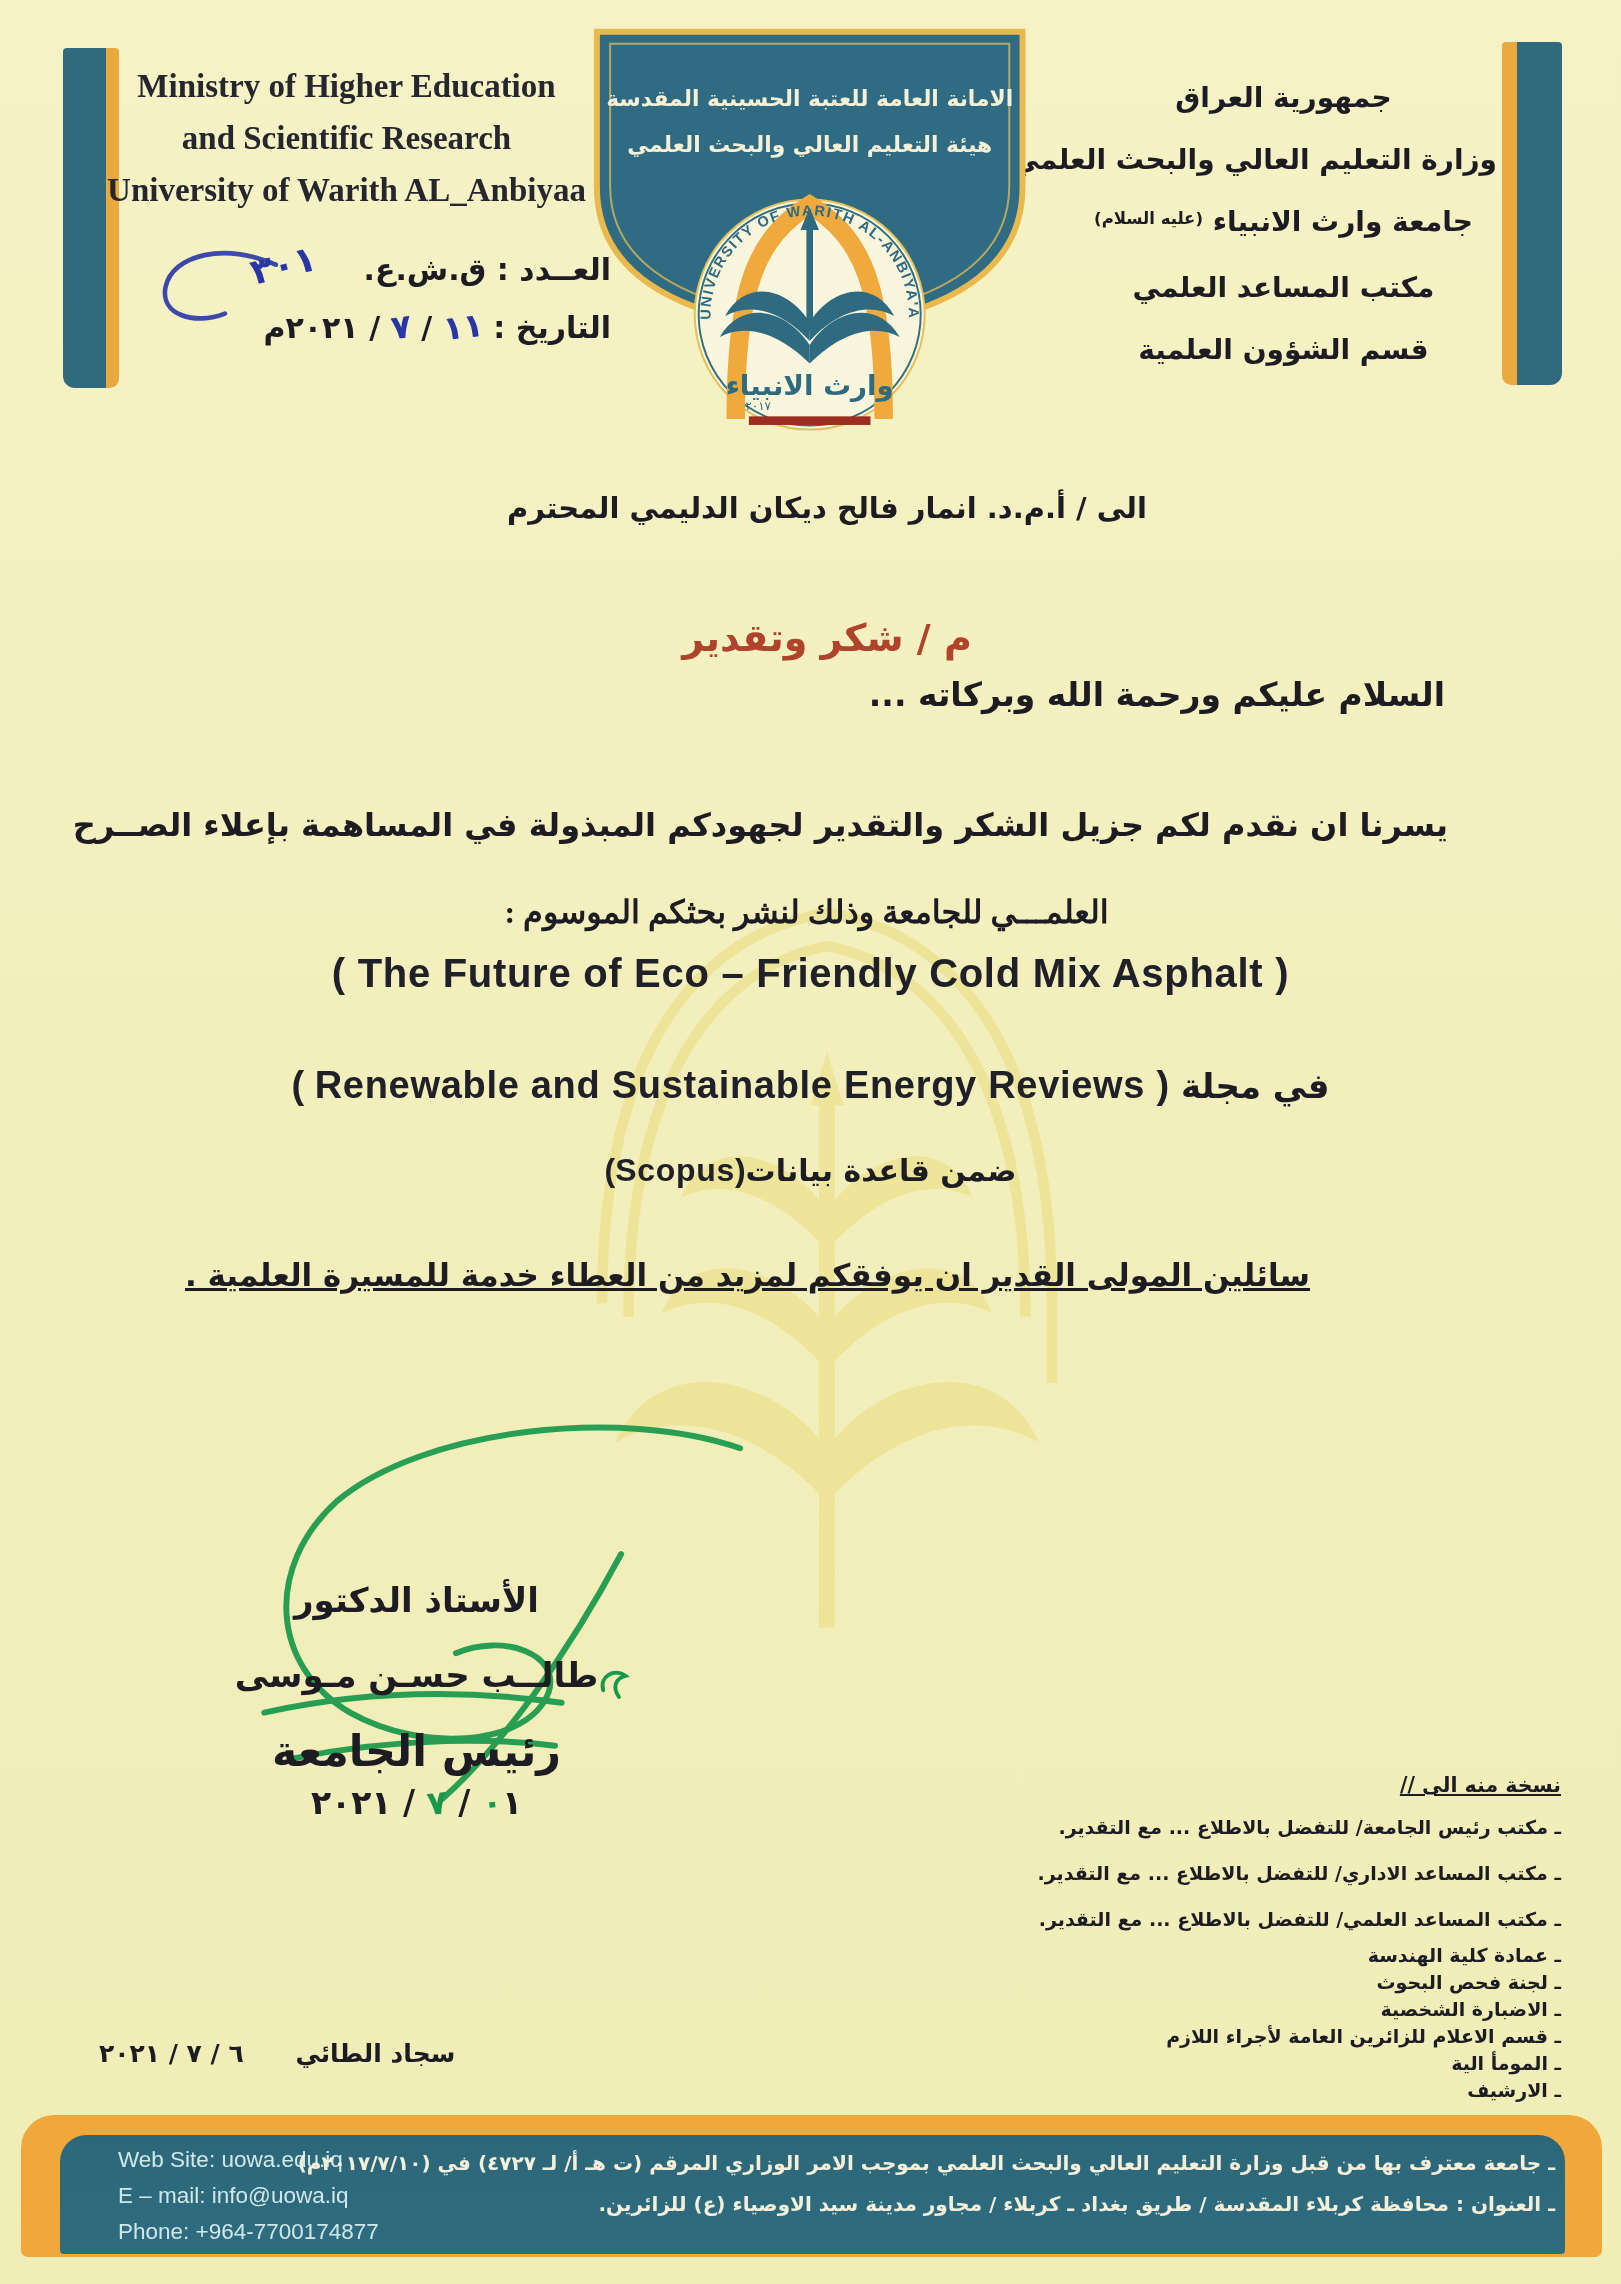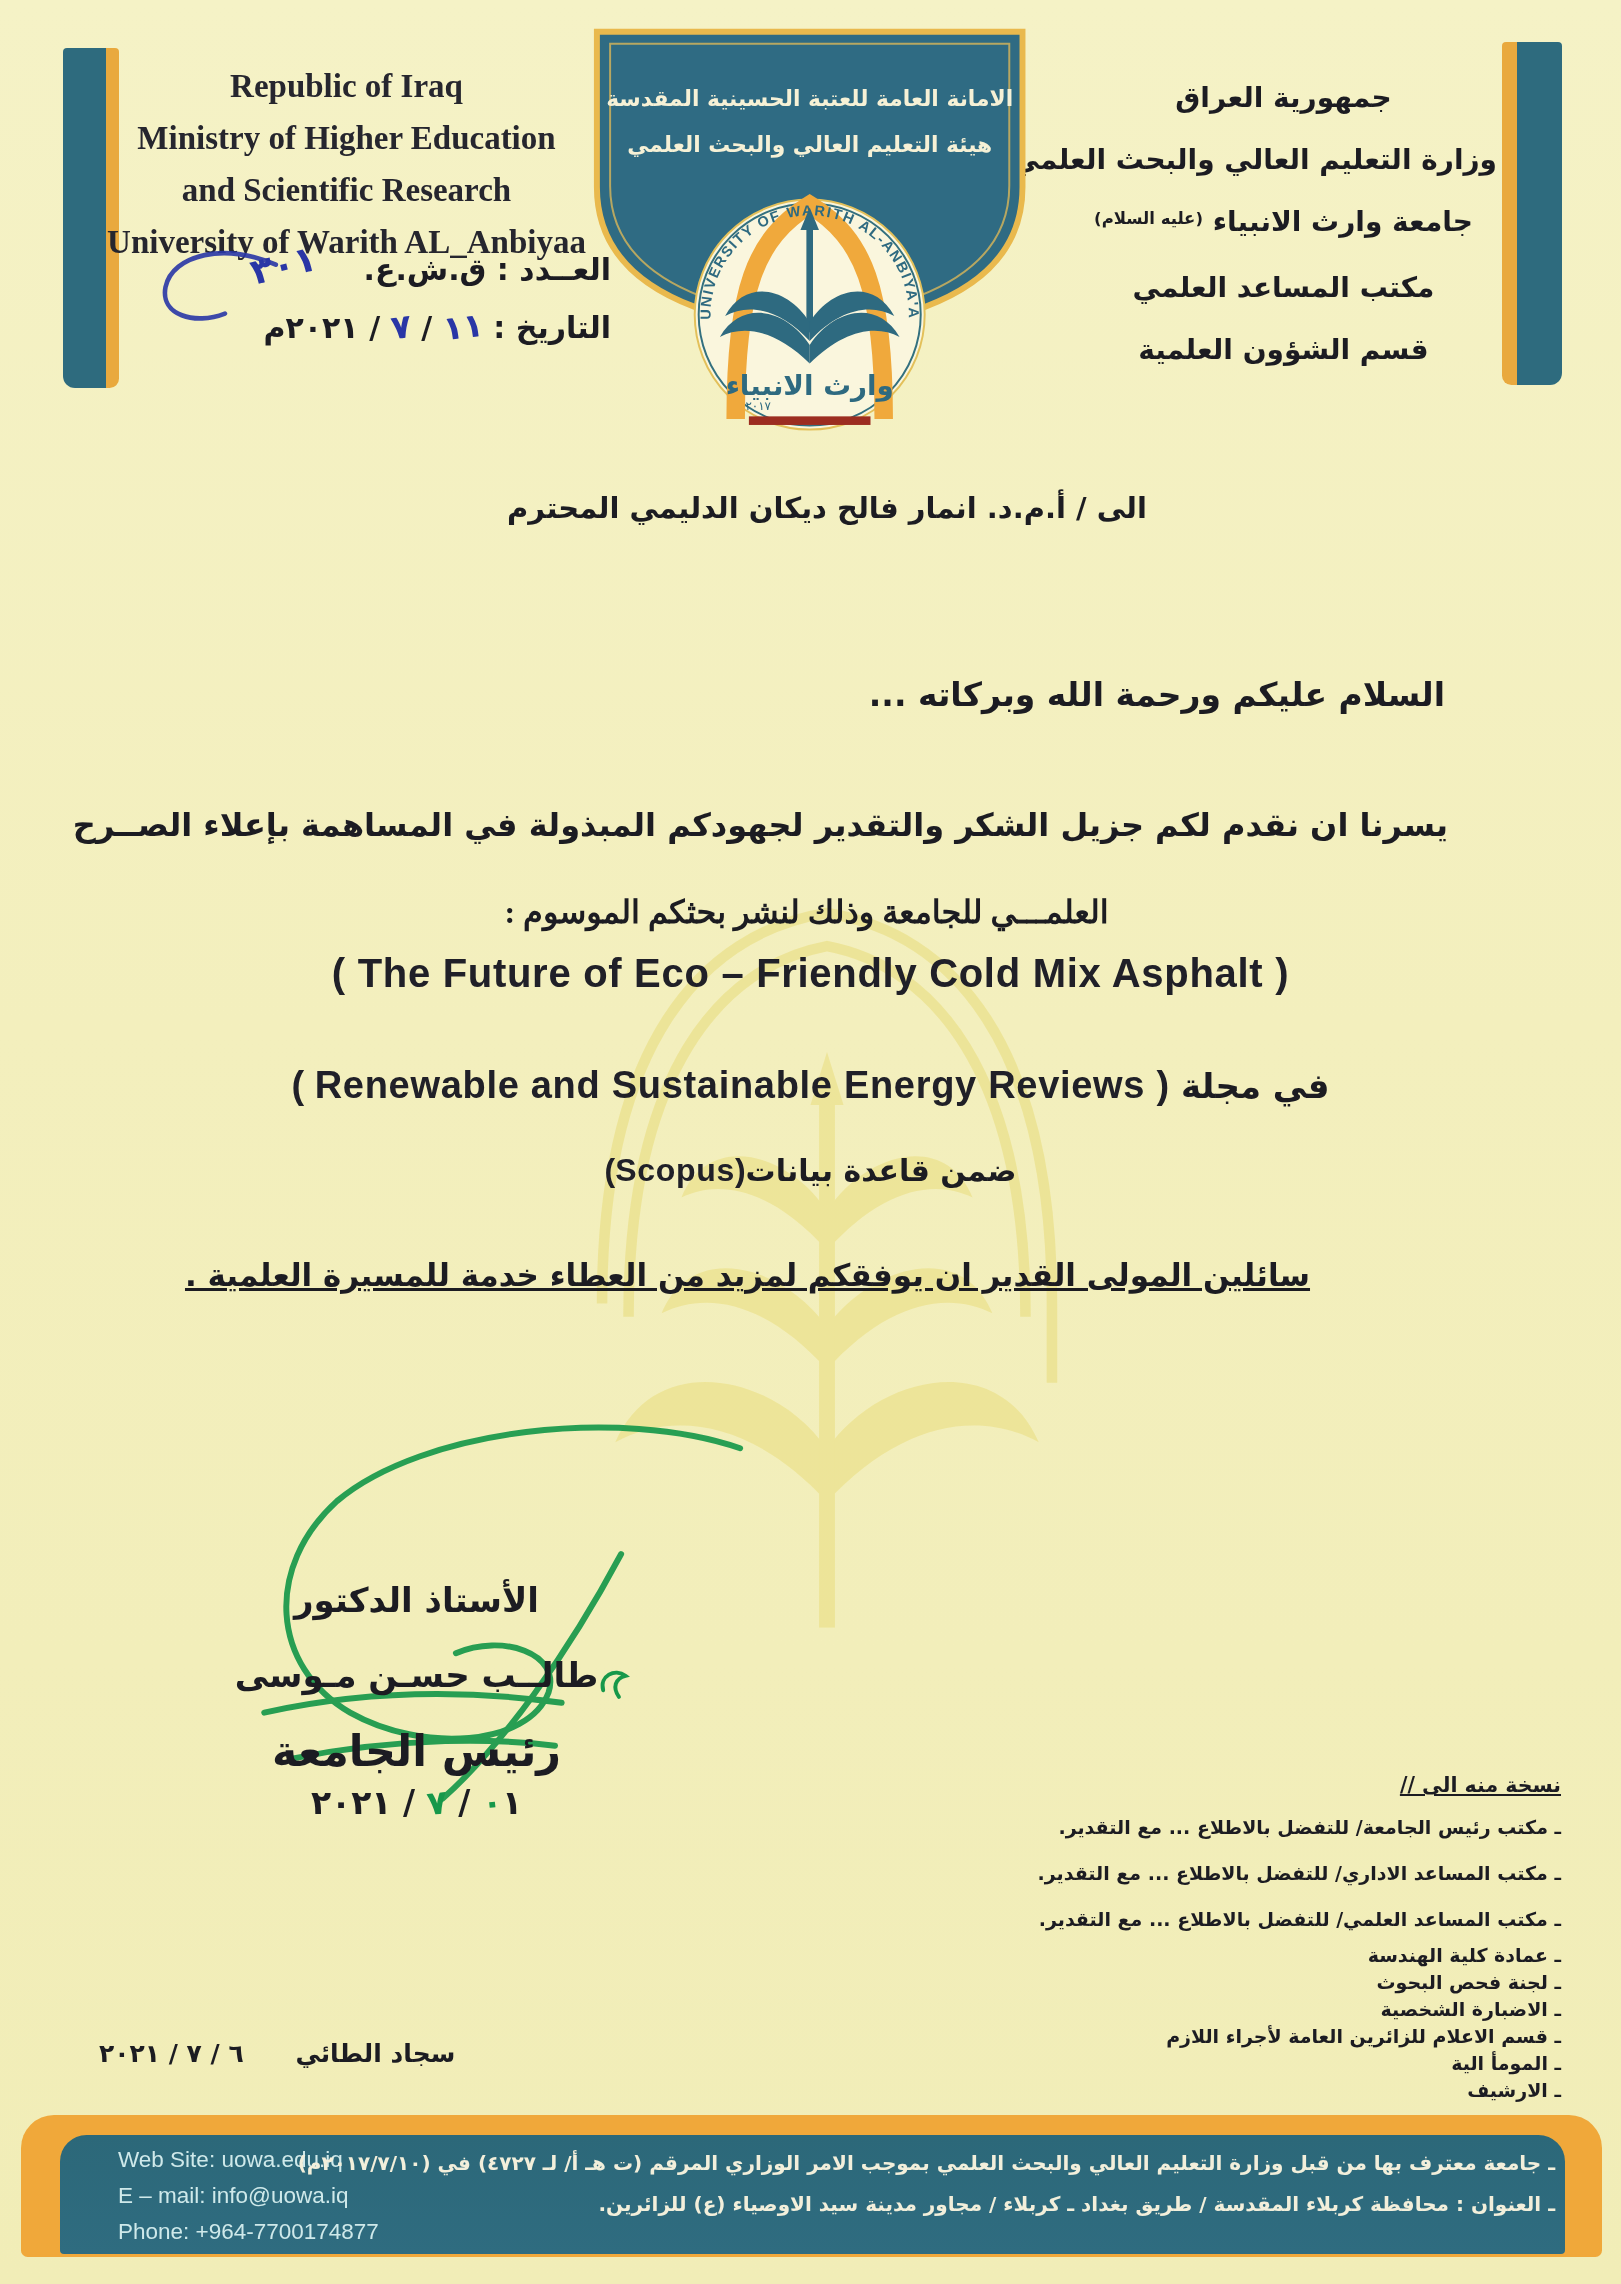--- a/index.html
+++ b/index.html
@@ -93,21 +93,20 @@
       <path d="M 550,940 C 660,820 780,800 870,850 C 810,710 630,745 550,860 Z"></path>
       <rect x="538" y="330" width="24" height="800"></rect>
       <path d="M 550,260 L 525,340 L 575,340 Z"></path>
     </g>
   </svg>
 
   <div class="abs" id="bar-left"></div>
   <div class="abs" id="bar-right"></div>
 
   <div class="abs" id="header-left">
-    <div>Republic of Iraq</div>
     <div>Ministry of Higher Education</div>
     <div>and Scientific Research</div>
     <div>University of Warith AL_Anbiyaa</div>
   </div>
 
   <svg class="abs" id="blue-flourish" width="142" height="83" viewBox="0 0 215 125">
     <path d="M 195,28 C 120,-6 38,12 28,62 C 20,104 72,120 118,102" fill="none" stroke="#2936a6" stroke-width="7" stroke-linecap="round" opacity="0.9"></path>
   </svg>
   <div class="abs ar nowrap" id="ref-line">
     <span>العــدد : ق.ش.ع.</span>
@@ -155,20 +154,21 @@
       <path d="M 340,478 C 384,430 432,420 468,440 C 436,382 372,398 340,450 Z"></path>
       <path d="M 340,512 C 290,462 240,452 204,472 C 238,414 304,430 340,484 Z"></path>
       <path d="M 340,512 C 390,462 440,452 476,472 C 442,414 376,430 340,484 Z"></path>
     </g>
     <text x="340" y="560" text-anchor="middle" direction="rtl" font-family="DejaVu Sans" font-weight="bold" font-size="42" fill="#2e6a80">وارث الانبياء</text>
     <text x="262" y="582" text-anchor="middle" font-family="DejaVu Sans" font-size="18" fill="#2e6a80">٢٠١٧</text>
     <rect x="248" y="592" width="184" height="13" fill="#9c2d20"></rect>
   </svg>
 
   <div class="abs ar nowrap" id="addressee">الى / أ.م.د. انمار فالح ديكان الدليمي المحترم</div>
+  <div class="abs ar nowrap" id="subject">م / شكر وتقدير</div>
   <div class="abs ar nowrap" id="salutation">السلام عليكم ورحمة الله وبركاته ...</div>
   <div class="abs ar nowrap" id="body1">يسرنا ان نقدم لكم جزيل الشكر والتقدير لجهودكم المبذولة في المساهمة بإعلاء الصــرح</div>
   <div class="abs ar nowrap" id="body2">العلمـــي للجامعة وذلك لنشر بحثكم الموسوم :</div>
 
   <div class="abs en-title nowrap" id="paper-title">( The Future of Eco – Friendly Cold Mix Asphalt )</div>
 
   <div class="abs ar nowrap" id="journal-line">
     <span>في مجلة</span>
     <span class="en-title" dir="ltr">( Renewable and Sustainable Energy Reviews )</span>
   </div>

